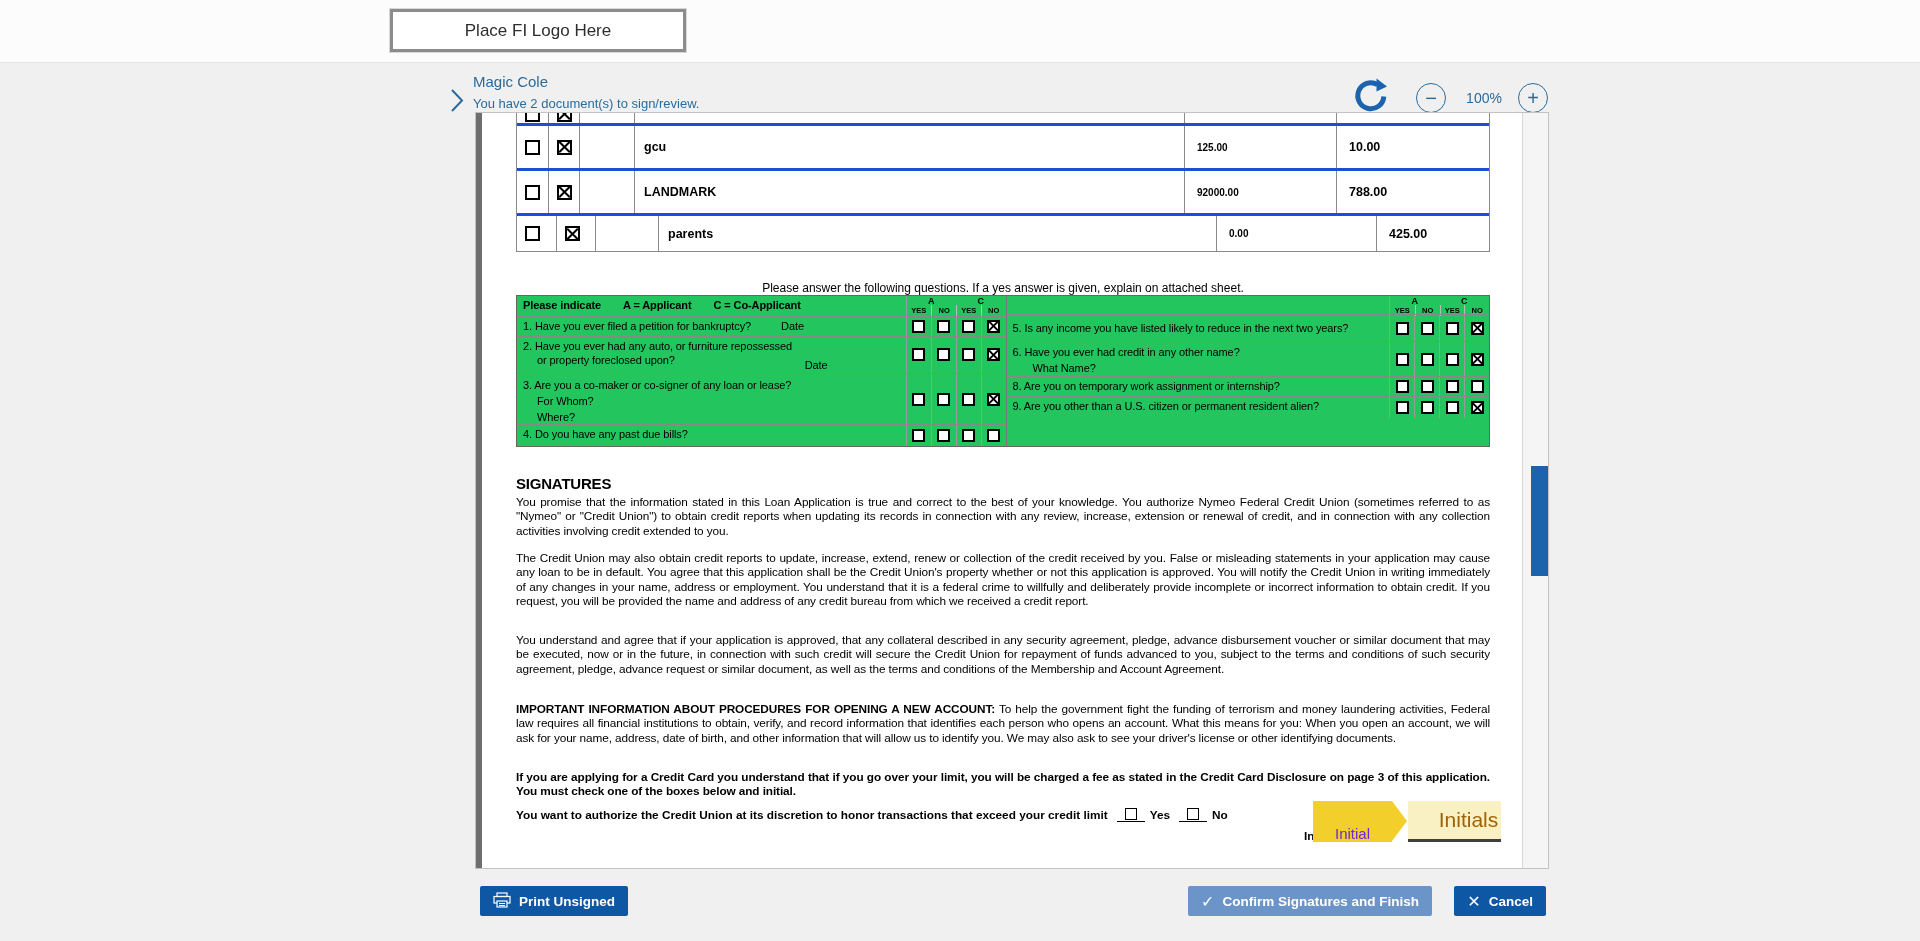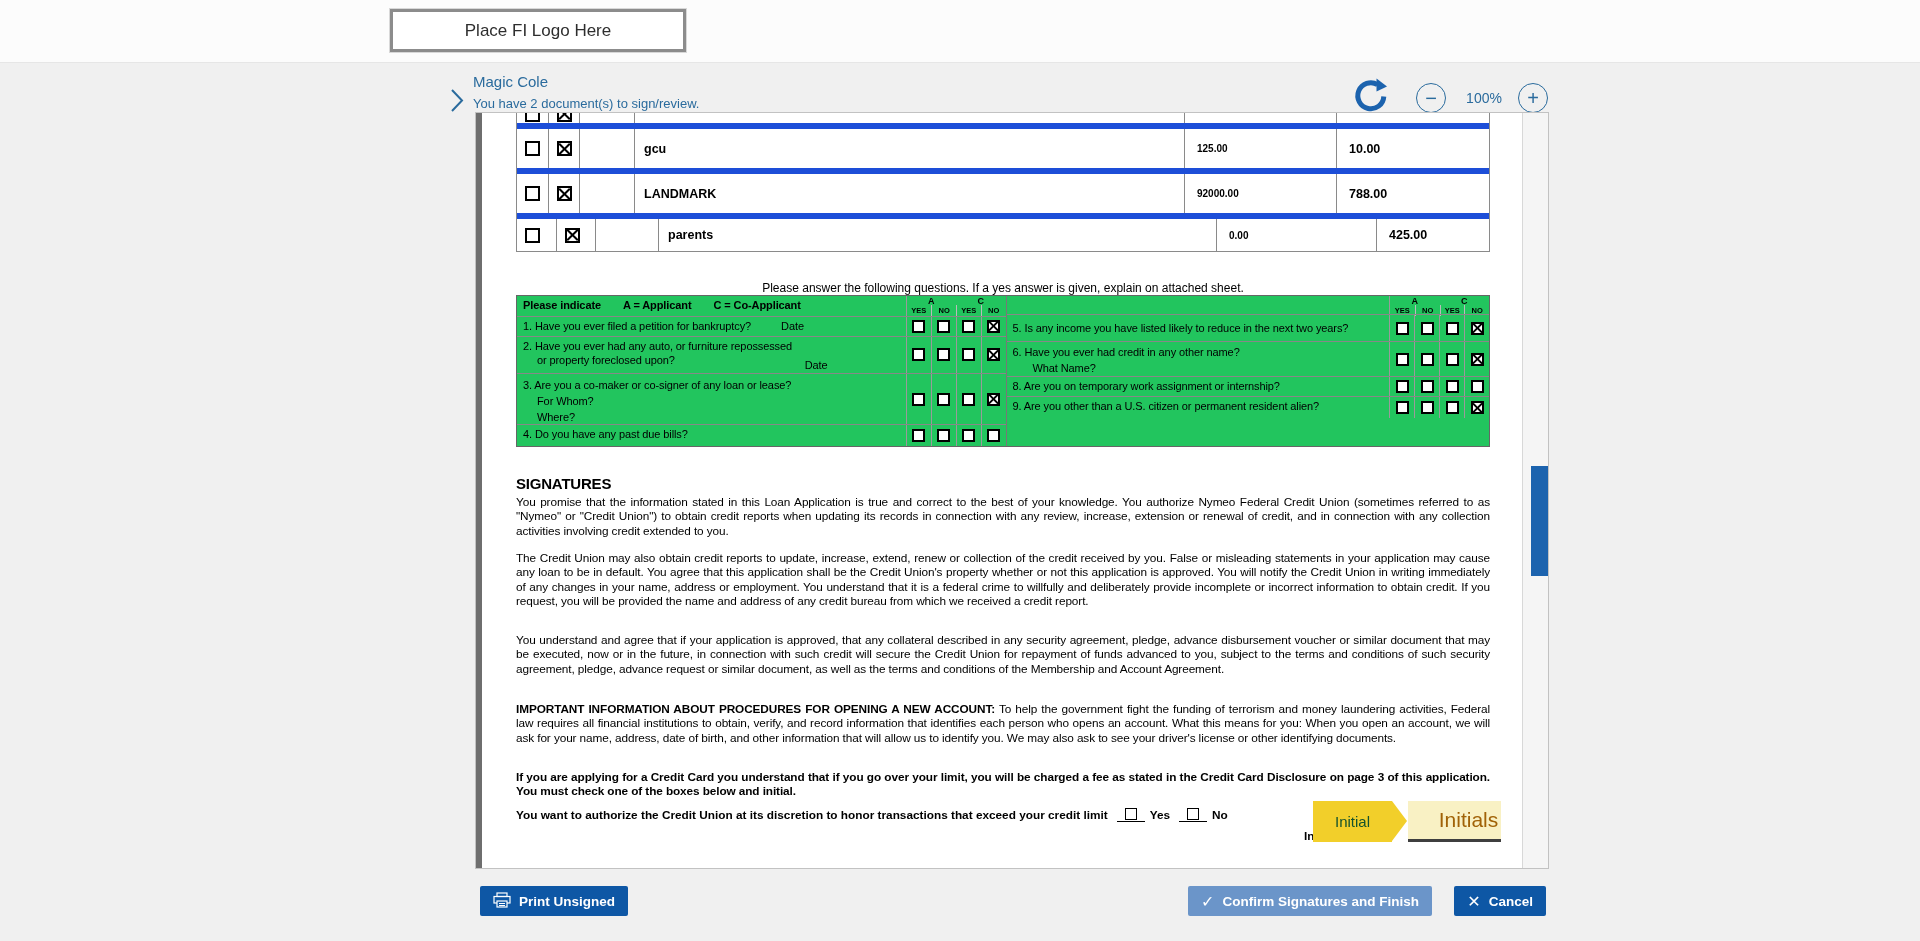--- a/index.html
+++ b/index.html
@@ -44,21 +44,21 @@
   .cb.sm { width:13px; height:13px; }
   .cb.xs { width:12px; height:12px; border-width:1.5px; }
   .cb.checked::before, .cb.checked::after { content:""; position:absolute; left:-2px;
         top:calc(50% - 1px); width:calc(100% + 4px); height:2px; background:#000; }
   .cb.checked::before { transform:rotate(45deg); }
   .cb.checked::after  { transform:rotate(-45deg); }
 
   
   .atable { position:absolute; left:34px; top:0; width:974px;
             border:1px solid #8a8a8a; border-top:none; background:#fff; }
-  .arow { display:flex; border-top:6px solid #1d4ed8; }
+  .arow { display:flex; border-top:3px solid #1d4ed8; }
   .arow:first-child { border-top:none; }
   .arow.partial { height:10px; }
   .arow.partial .acell { overflow:hidden; }
   .arow.partial .cb { margin-top:-8px; }
   .acell { display:flex; align-items:center; border-left:1px solid #8a8a8a; }
   .acell:first-child { border-left:none; }
   .acell.c1,.acell.c2 { width:31px; justify-content:center; }
   .acell.csp { width:55px; }
   .acell.cname { width:550px; padding-left:9px; font-weight:bold; font-size:12.5px; }
   .acell.ca1 { width:152px; padding-left:12px; font-weight:bold; font-size:10px; }
@@ -104,22 +104,22 @@
   .p5 { top:657px; font-weight:bold; }
   .authz { position:absolute; left:34px; top:695px; width:974px; font-size:11.8px;
            font-weight:bold; display:flex; align-items:flex-end; }
   .ynbox { display:inline-flex; justify-content:center; align-items:flex-end;
            border-bottom:1.5px solid #000; padding:0 8px 1px; margin:0 5px 0 9px;
            cursor:pointer; }
   .obscured { position:absolute; left:822px; top:716px; font-size:11.8px; font-weight:bold; }
 
   
   .tag-gold { position:absolute; left:831px; top:688px; width:79px; height:41px;
-              background:#f2cf2a; display:flex; align-items:center; justify-content:center;
-              font-size:15px; color:#14532d; cursor:pointer; z-index:5; }
+              background:#f2cf2a; display:flex; align-items:flex-end; justify-content:center;
+              font-size:15px; color:#6d28d9; cursor:pointer; z-index:5; }
   .tag-gold::after { content:""; position:absolute; left:100%; top:0;
               border-top:20.5px solid transparent; border-bottom:20.5px solid transparent;
               border-left:15px solid #f2cf2a; }
   .tag-field { position:absolute; left:926px; top:688px; width:93px; height:41px;
               background:#f9f1c4; border-bottom:3px solid #3f3f3f; display:flex;
               align-items:center; justify-content:center; font-size:21px; color:#a16207;
               z-index:4;padding-left:28px; }
 
   
   .btn { position:absolute; top:886px; height:30px; display:inline-flex; align-items:center;

